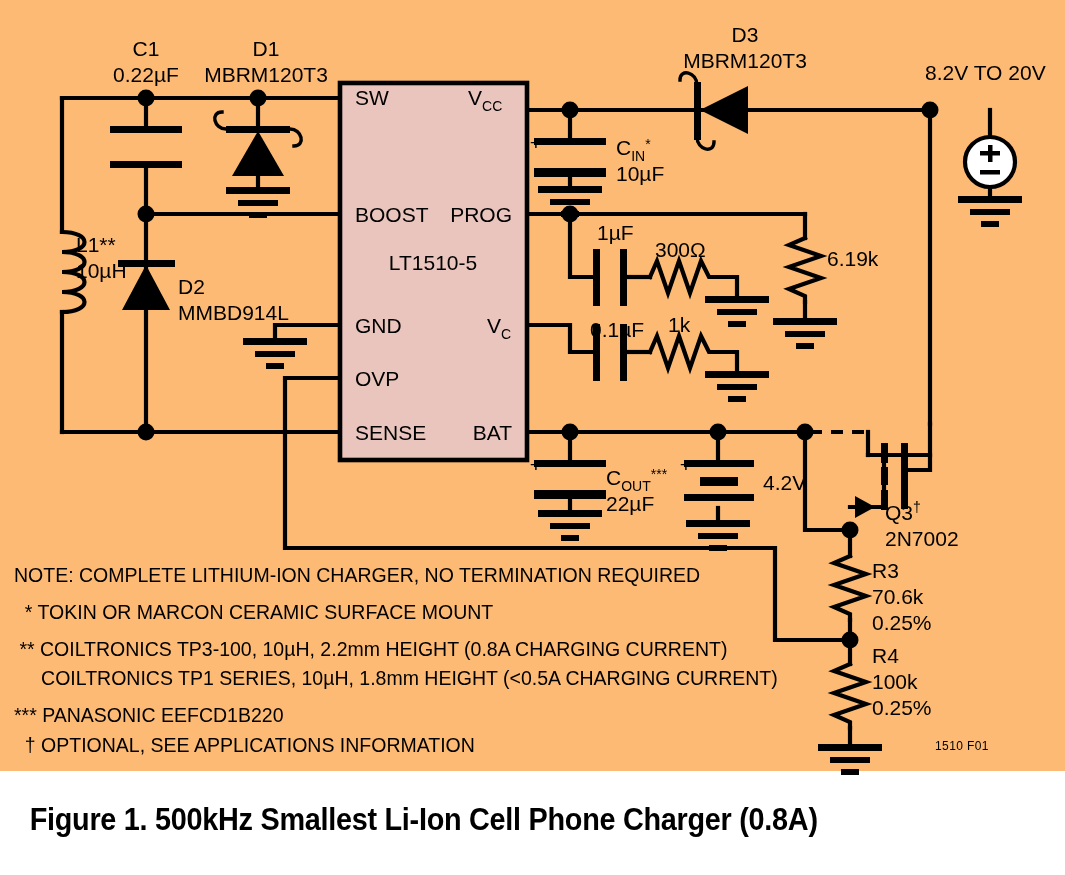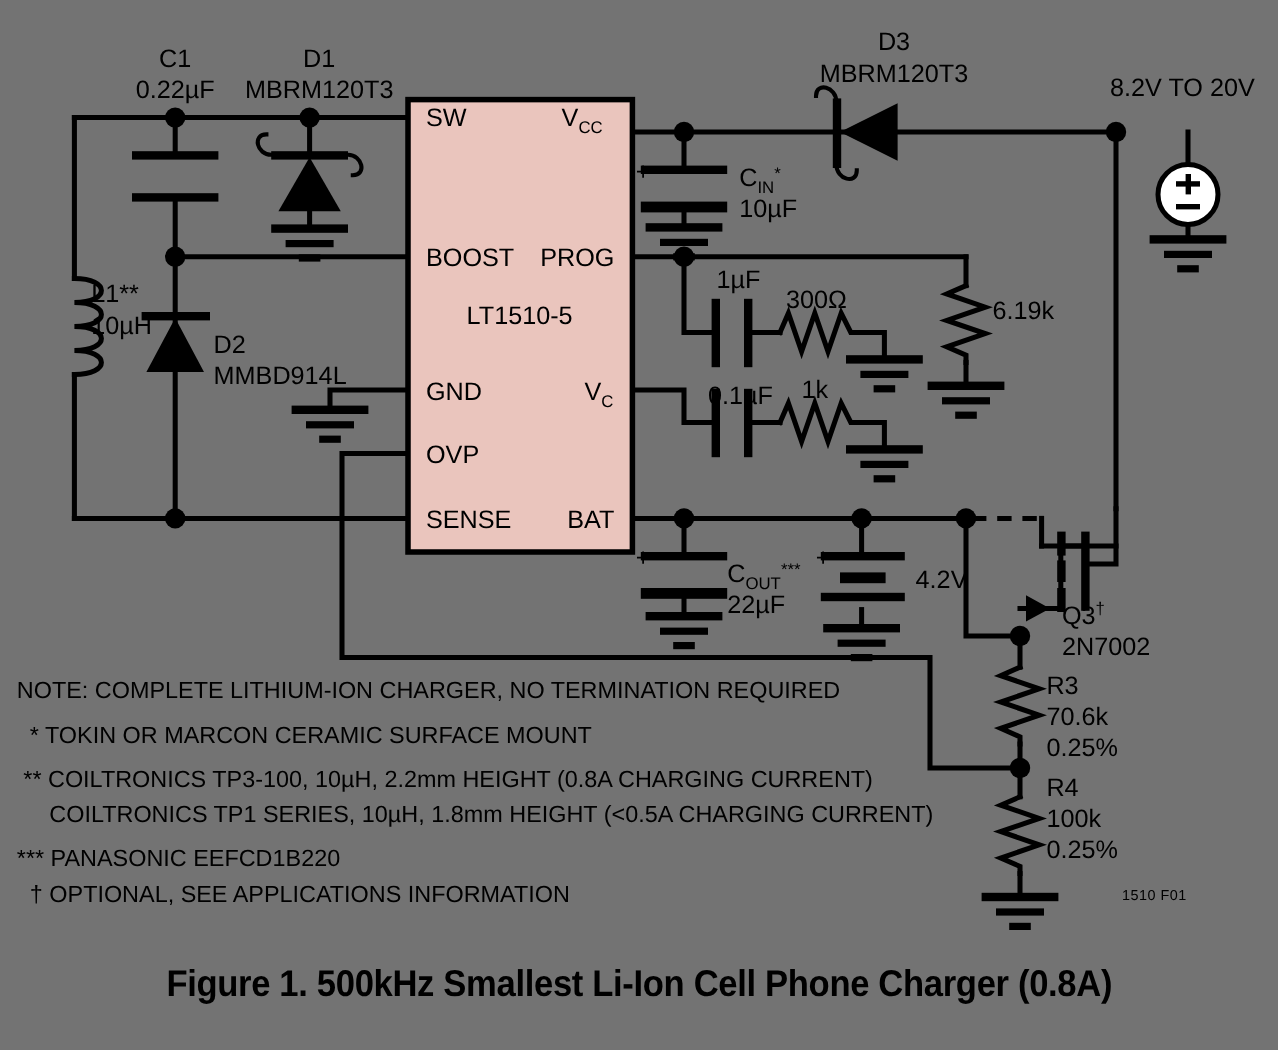--- a/index.html
+++ b/index.html
@@ -1,17 +1,17 @@
 <!DOCTYPE html>
 <html><head>
 <meta charset="utf-8">
 <style>
   html,body{margin:0;padding:0;background:#ffffff;}
   body{width:1065px;height:875px;font-family:"Liberation Sans",sans-serif;overflow:hidden;}
-  #root{position:relative;width:1065px;height:875px;background:#737373;}
+  #root{position:relative;width:1065px;height:771px;background:#fdba74;}
   svg{display:block;}
   text{font-family:"Liberation Sans",sans-serif;fill:#000;}
   .lbl{font-size:21px;}
   .sub{font-size:14px;}
   .note{font-size:19.5px;font-family:"Liberation Sans",sans-serif;}
   .partid{font-size:12px;letter-spacing:.4px;}
   .cap-title{font-size:31px;font-weight:bold;letter-spacing:-0.3px;}
   .wire{stroke:#000;fill:none;stroke-width:4.2;stroke-linecap:square;}
   .wire-thin{stroke:#000;fill:none;stroke-width:3.4;stroke-linecap:square;}
   .dash{stroke:#000;fill:none;stroke-width:4.2;stroke-dasharray:12 9;stroke-linecap:butt;}
@@ -323,17 +323,17 @@
     <text class="note noterow" x="14" y="685">     COILTRONICS TP1 SERIES, 10µH, 1.8mm HEIGHT (&lt;0.5A CHARGING CURRENT)</text>
     <text class="note noterow" x="14" y="722">*** PANASONIC EEFCD1B220</text>
     <text class="note noterow" x="14" y="752">  † OPTIONAL, SEE APPLICATIONS INFORMATION</text>
   </g>
 
   <text class="partid" x="962" y="750" text-anchor="middle">1510 F01</text>
 
 </svg>
 
 <div style="position:absolute;left:0;top:800;width:1065px;"></div>
-<div style="position:absolute;left:0;top:802px;width:1065px;text-align:center;">
+<div style="position:absolute;left:0;top:802px;width:1065px;">
   <span class="cap-title" style="display:inline-block;transform:scaleX(0.93);transform-origin:center;">Figure 1. 500kHz Smallest Li-Ion Cell Phone Charger (0.8A)</span>
 </div>
 
 </div>
 
 </body></html>

